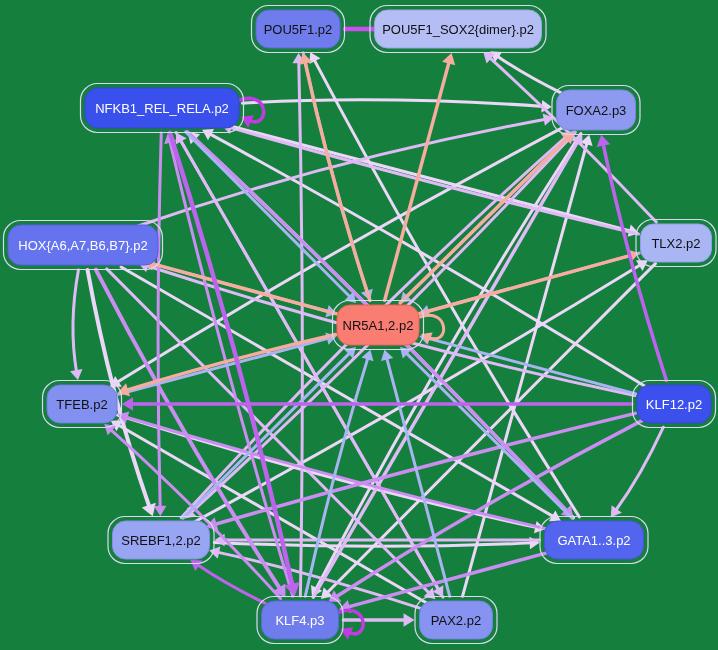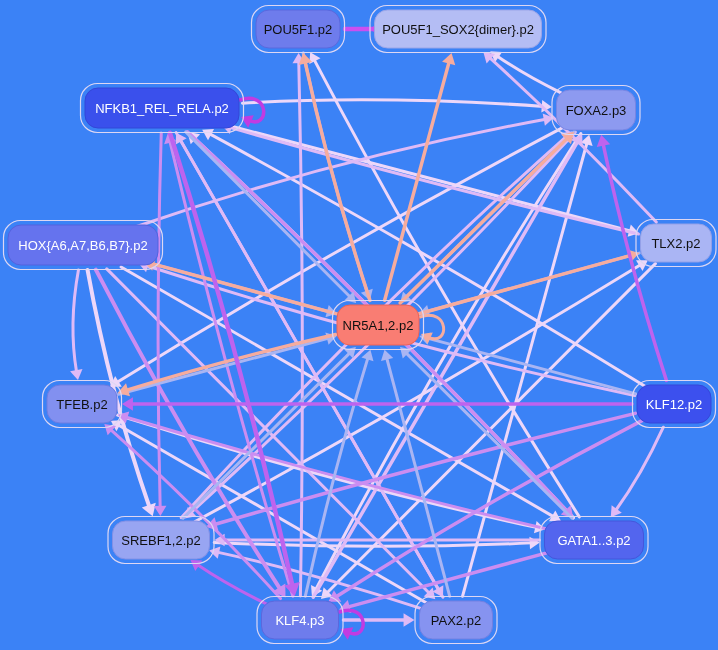--- a/index.html
+++ b/index.html
@@ -1,16 +1,16 @@
 <!DOCTYPE html>
 <html><head>
 <meta charset="utf-8">
 <style>
   html,body{margin:0;padding:0;background:#ffffff;}
-  .canvas-wrap{width:718px;height:650px;position:relative;background:#3b82f6;overflow:hidden;}
+  .canvas-wrap{width:718px;height:650px;position:relative;background:#15803d;overflow:hidden;}
   svg{display:block;}
   svg text{font-family:"Liberation Sans","DejaVu Sans",sans-serif;font-size:13px;}
   .node-group{cursor:pointer;}
 </style>
 </head>
 <body>
 
 <div class="canvas-wrap">
   <svg id="net" width="718" height="650" viewBox="0 0 718 650" xmlns="http://www.w3.org/2000/svg">
     <g id="edges-layer">

